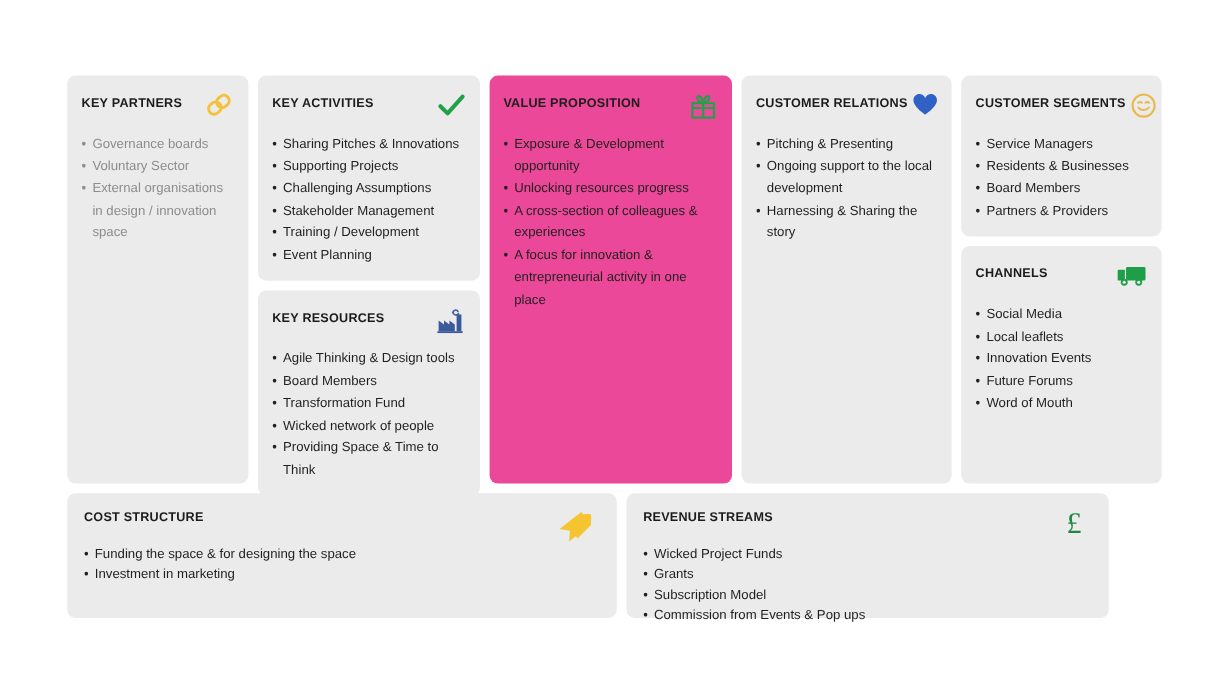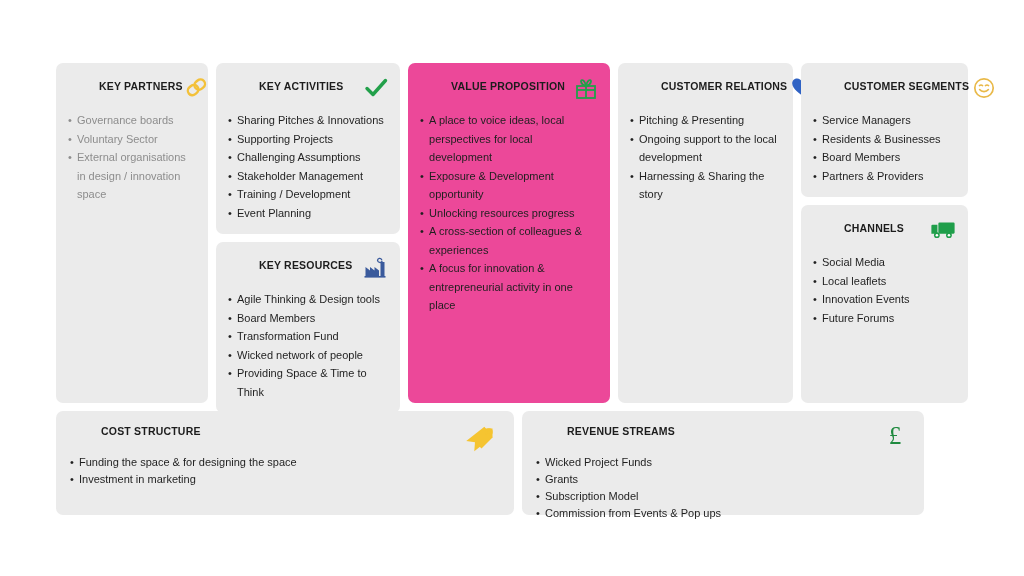--- a/index.html
+++ b/index.html
@@ -49,21 +49,20 @@
   }
   .panel.green { background: #ec4899; }
   .panel.grow  { flex: 1 1 auto; }
 
   .panel-head {
     display: flex;
     align-items: flex-start;
     justify-content: space-between;
     margin-bottom: 10px;
     min-height: 22px;
-    margin-left: 31px;
   }
   .panel-title {
     font-size: 10.5px;
     font-weight: bold;
     letter-spacing: 0.2px;
     color: #1c1c1c;
     line-height: 1.2;
     padding-top: 3px;
     white-space: nowrap;
   }
@@ -214,21 +213,20 @@
                 <rect x="3" y="9" width="18" height="12"></rect>
                 <line x1="12" y1="9" x2="12" y2="21"></line>
                 <line x1="3" y1="13" x2="21" y2="13"></line>
                 <path d="M12 9 C12 9 7.5 8 7 4.5 C6.7 2.2 10.5 2 12 9 Z"></path>
                 <path d="M12 9 C12 9 16.5 8 17 4.5 C17.3 2.2 13.5 2 12 9 Z"></path>
               </g>
             </svg>
           </div>
         </div>
         <ul class="items hang">
-          <li><span class="txt">A place to voice ideas, local perspectives for local development</span></li>
           <li><span class="txt">Exposure &amp; Development opportunity</span></li>
           <li><span class="txt">Unlocking resources  progress</span></li>
           <li><span class="txt">A cross-section of colleagues &amp; experiences</span></li>
           <li><span class="txt">A focus for innovation &amp; entrepreneurial activity in one place</span></li>
         </ul>
       </div>
     </div>
 
     <div class="col col-relations">
       <div class="panel grow">
@@ -285,20 +283,21 @@
               <circle cx="20.4" cy="16.6" r="3.1" fill="#1f9e4a"></circle>
               <circle cx="20.4" cy="16.6" r="1.35" fill="#ffffff"></circle>
             </svg>
           </div>
         </div>
         <ul class="items">
           <li><span class="txt">Social Media</span></li>
           <li><span class="txt">Local leaflets</span></li>
           <li><span class="txt">Innovation Events</span></li>
           <li><span class="txt">Future Forums</span></li>
+          <li><span class="txt">Word of Mouth</span></li>
         </ul>
       </div>
     </div>
 
   </div>
 
   <div class="bottom-row">
 
     <div class="panel panel-cost">
       <div class="panel-head bottom-head">

